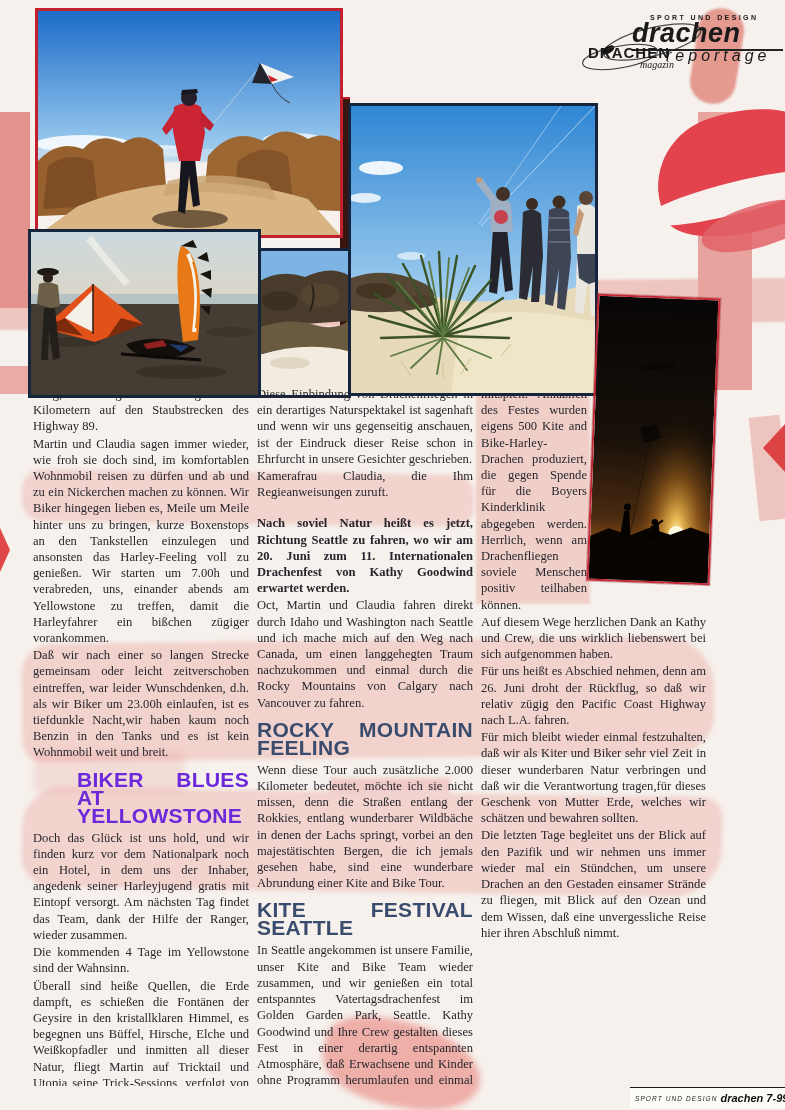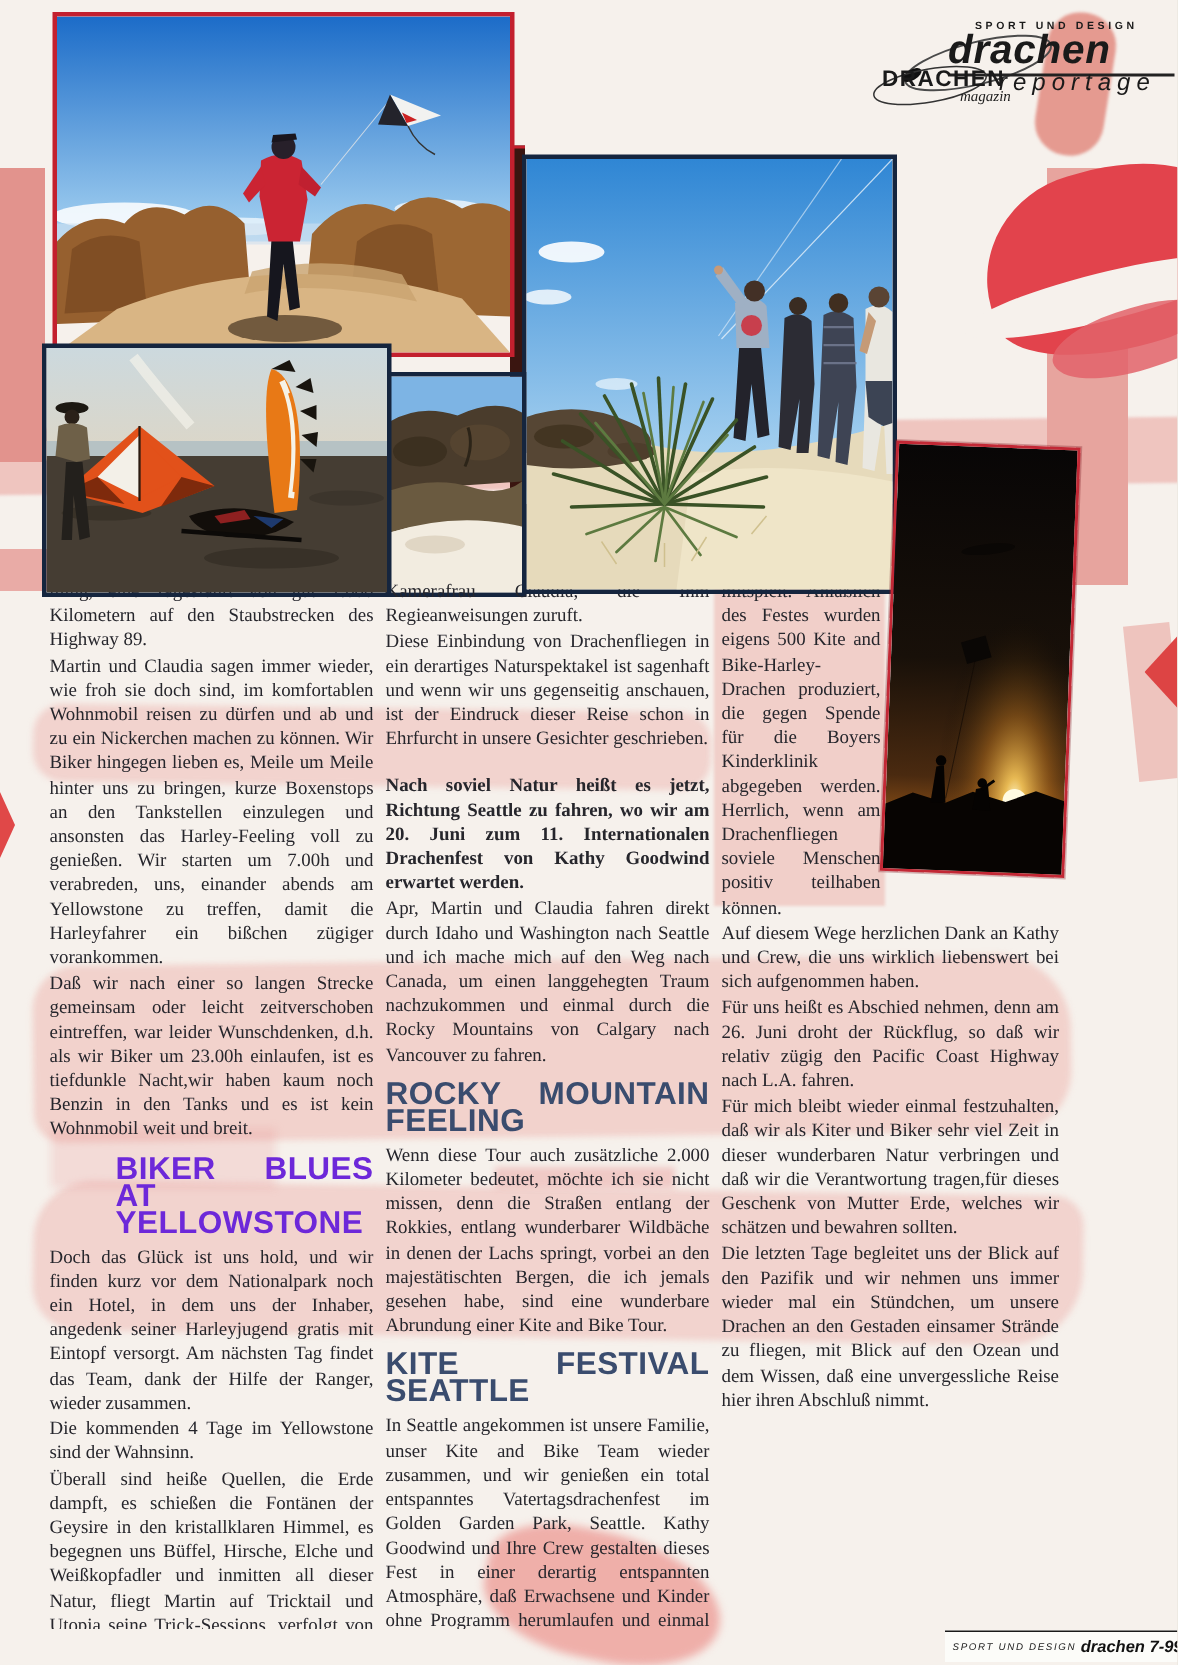--- a/index.html
+++ b/index.html
@@ -321,24 +321,24 @@
     <p>ming, eine Tagesfahrt von gut 1.000 Kilometern auf den Staubstrecken des Highway 89.</p>
     <p>Martin und Claudia sagen immer wieder, wie froh sie doch sind, im komfortablen Wohnmobil reisen zu dürfen und ab und zu ein Nickerchen machen zu können. Wir Biker hingegen lieben es, Meile um Meile hinter uns zu bringen, kurze Boxenstops an den Tankstellen einzulegen und ansonsten das Harley-Feeling voll zu genießen. Wir starten um 7.00h und verabreden, uns, einander abends am Yellowstone zu treffen, damit die Harleyfahrer ein bißchen zügiger vorankommen.</p>
     <p>Daß wir nach einer so langen Strecke gemeinsam oder leicht zeitverschoben eintreffen, war leider Wunschdenken, d.h. als wir Biker um 23.00h einlaufen, ist es tiefdunkle Nacht,wir haben kaum noch Benzin in den Tanks und es ist kein Wohnmobil weit und breit.</p>
     <h2 class="h-red">BIKER BLUES AT YELLOWSTONE</h2>
     <p>Doch das Glück ist uns hold, und wir finden kurz vor dem Nationalpark noch ein Hotel, in dem uns der Inhaber, angedenk seiner Harleyjugend gratis mit Eintopf versorgt. Am nächsten Tag findet das Team, dank der Hilfe der Ranger, wieder zusammen.</p>
     <p>Die kommenden 4 Tage im Yellowstone sind der Wahnsinn.</p>
     <p>Überall sind heiße Quellen, die Erde dampft, es schießen die Fontänen der Geysire in den kristallklaren Himmel, es begegnen uns Büffel, Hirsche, Elche und Weißkopfadler und inmitten all dieser Natur, fliegt Martin auf Tricktail und Utopia seine Trick-Sessions, verfolgt von seiner Photographin und</p>
   </div>
 
   <div class="col" id="col2">
+    <p>Diese Einbindung von Drachenfliegen in ein derartiges Naturspektakel ist sagenhaft und wenn wir uns gegenseitig anschauen, ist der Eindruck dieser Reise schon in Ehrfurcht in unsere Gesichter geschrieben.</p>
     <p>Kamerafrau Claudia, die Ihm Regieanweisungen zuruft.</p>
-    <p>Diese Einbindung von Drachenfliegen in ein derartiges Naturspektakel ist sagenhaft und wenn wir uns gegenseitig anschauen, ist der Eindruck dieser Reise schon in Ehrfurcht in unsere Gesichter geschrieben.</p>
     <p class="mt">Nach soviel Natur heißt es jetzt, Richtung Seattle zu fahren, wo wir am 20. Juni zum 11. Internationalen Drachenfest von Kathy Goodwind erwartet werden.</p>
-    <p>Apr, Martin und Claudia fahren direkt durch Idaho und Washington nach Seattle und ich mache mich auf den Weg nach Canada, um einen langgehegten Traum nachzukommen und einmal durch die Rocky Mountains von Calgary nach Vancouver zu fahren.</p>
+    <p>Oct, Martin und Claudia fahren direkt durch Idaho und Washington nach Seattle und ich mache mich auf den Weg nach Canada, um einen langgehegten Traum nachzukommen und einmal durch die Rocky Mountains von Calgary nach Vancouver zu fahren.</p>
     <h2 class="h-navy">ROCKY MOUNTAIN FEELING</h2>
     <p>Wenn diese Tour auch zusätzliche 2.000 Kilometer bedeutet, möchte ich sie nicht missen, denn die Straßen entlang der Rokkies, entlang wunderbarer Wildbäche in denen der Lachs springt, vorbei an den majestätischten Bergen, die ich jemals gesehen habe, sind eine wunderbare Abrundung einer Kite and Bike Tour.</p>
     <h2 class="h-navy">KITE FESTIVAL SEATTLE</h2>
     <p>In Seattle angekommen ist unsere Familie, unser Kite and Bike Team wieder zusammen, und wir genießen ein total entspanntes Vatertagsdrachenfest im Golden Garden Park, Seattle. Kathy Goodwind und Ihre Crew gestalten dieses Fest in einer derartig entspannten Atmosphäre, daß Erwachsene und Kinder ohne Programm herumlaufen und einmal wieder herrliches Drachenfliegen genießen, trotzdem das Wetter nicht so</p>
   </div>
 
   <div class="col" id="col3">
     <div class="spacer"></div>
     <p>mitspielt. Anläßlich des Festes wurden eigens 500 Kite and Bike-Harley-Drachen produziert, die gegen Spende für die Boyers Kinderklinik abgegeben werden. Herrlich, wenn am Drachenfliegen soviele Menschen positiv teilhaben können.</p>
     <p>Auf diesem Wege herzlichen Dank an Kathy und Crew, die uns wirklich liebenswert bei sich aufgenommen haben.</p>

